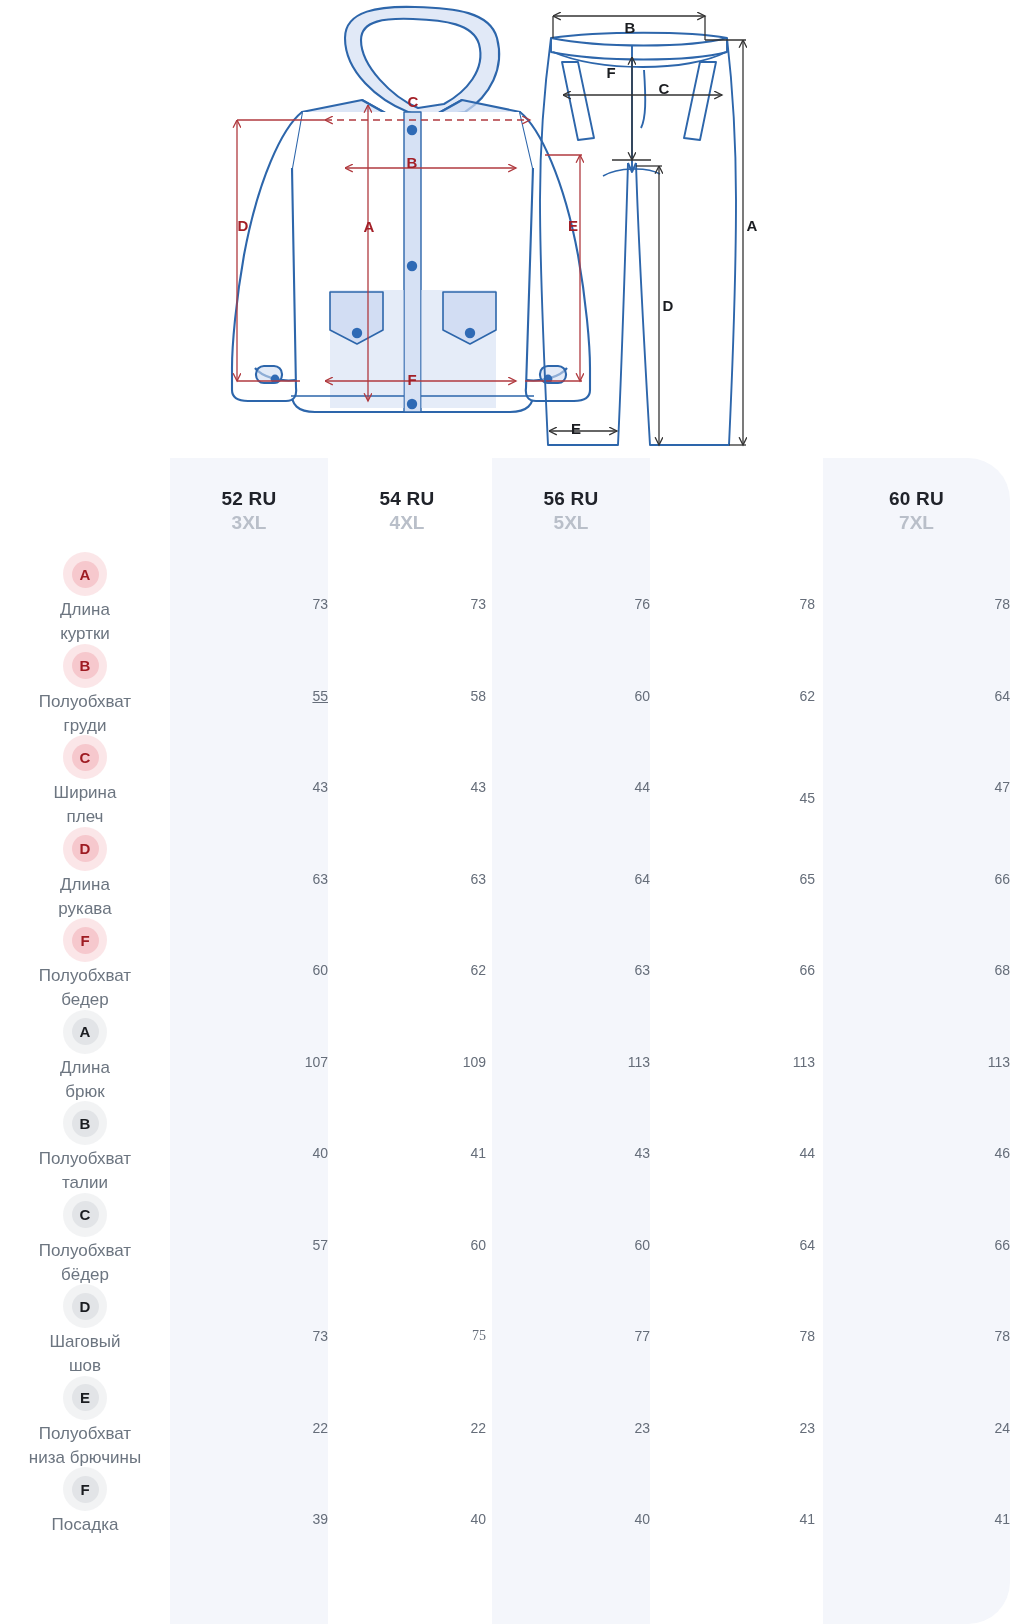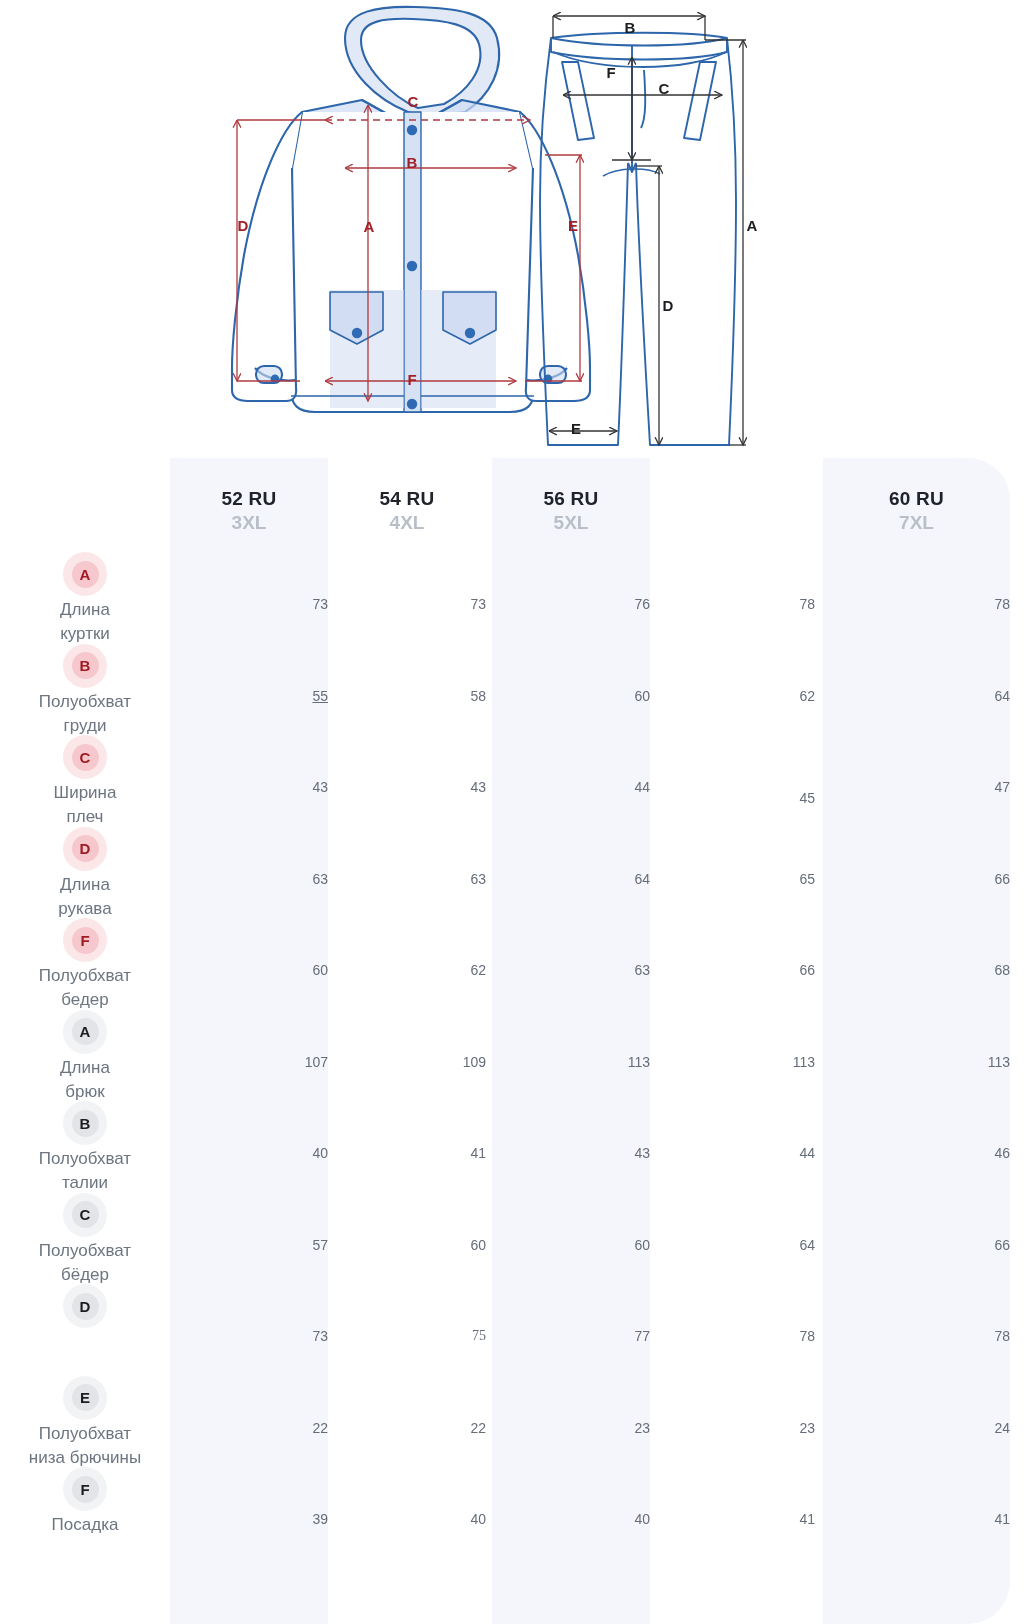--- a/index.html
+++ b/index.html
@@ -335,20 +335,22 @@
             <span class="badge gray">C</span>
           </div>
           <div class="label-text">Полуобхват
 бёдер</div>
         </div>
         <div class="label-cell" style="top: 826px;">
           <div class="badge-holder">
             <span class="halo gray"></span>
             <span class="badge gray">D</span>
           </div>
+          <div class="label-text">Шаговый
+шов</div>
         </div>
         <div class="label-cell" style="top: 917.5px;">
           <div class="badge-holder">
             <span class="halo gray"></span>
             <span class="badge gray">E</span>
           </div>
           <div class="label-text">Полуобхват
 низа брючины</div>
         </div>
         <div class="label-cell" style="top: 1009px;">

